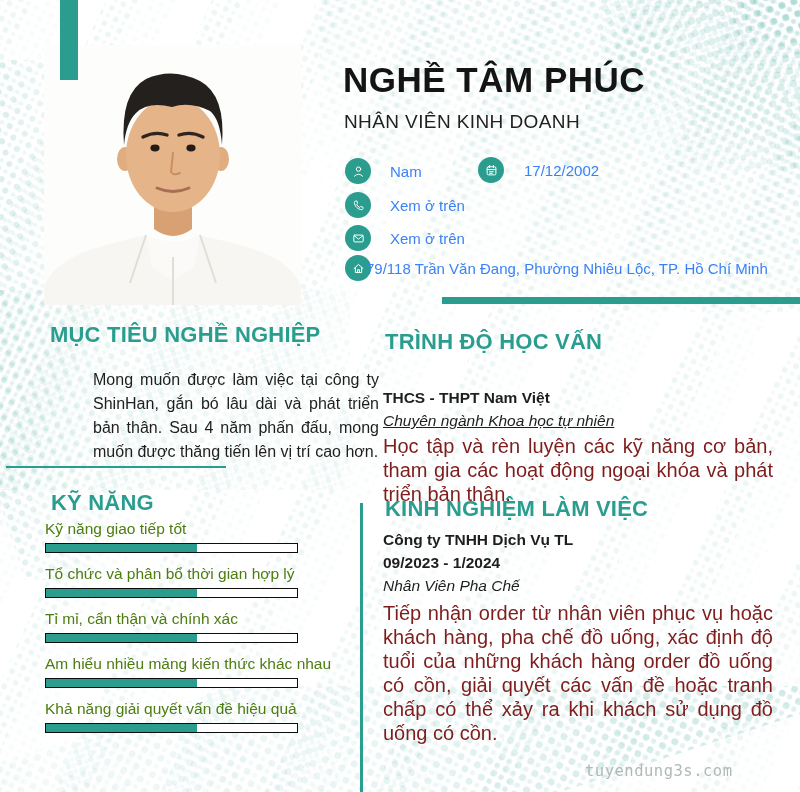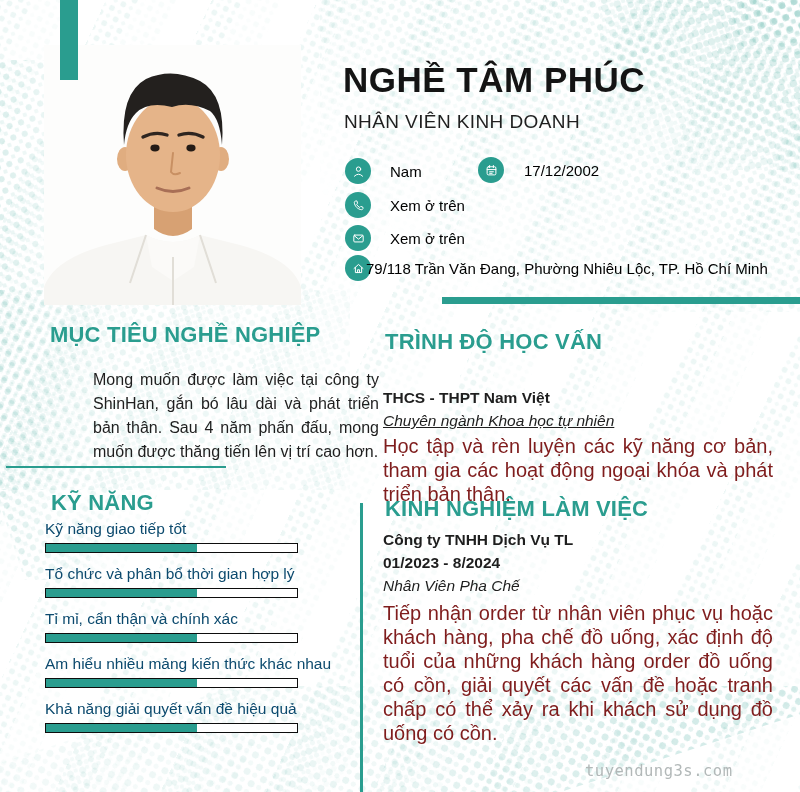--- a/index.html
+++ b/index.html
@@ -57,30 +57,30 @@
   
   .photo{position:absolute;left:44px;top:45px;width:257px;height:260px;background:#fdfdfc;}
   .photo svg{display:block;}
 
   
   .name{position:absolute;left:343px;top:60px;font-size:35px;font-weight:700;color:#141414;letter-spacing:.5px;white-space:nowrap;}
   .job-title{position:absolute;left:344px;top:111px;font-size:19px;color:#1f1f1f;letter-spacing:.4px;white-space:nowrap;}
 
   .contact-icon{position:absolute;width:26px;height:26px;border-radius:50%;background:var(--accent);display:flex;align-items:center;justify-content:center;}
   .contact-icon svg{width:15px;height:15px;stroke:#ffffff;fill:none;stroke-width:1.6;stroke-linecap:round;stroke-linejoin:round;}
-  .contact-text{position:absolute;font-size:15px;color:#000000;white-space:nowrap;}
+  .contact-text{position:absolute;font-size:15px;color:#3b82f6;white-space:nowrap;}
 
   
   .sec-h{position:absolute;font-size:22px;font-weight:700;color:var(--accent);letter-spacing:.2px;white-space:nowrap;}
 
   
   .objective-text{position:absolute;left:45px;top:368px;width:286px;font-size:16px;line-height:24px;color:#1e1e1e;text-align:justify;margin-left:48px;}
   .skills{position:absolute;left:45px;top:520px;width:253px;}
   .skill{margin-bottom:12px;}
-  .skill-label{font-size:15.5px;color:#0c4a6e;margin-bottom:5px;white-space:nowrap;}
+  .skill-label{font-size:15.5px;color:#4d7c0f;margin-bottom:5px;white-space:nowrap;}
   .skill-bar{height:8px;border:1.5px solid #0d0d0d;background:#ffffff;}
   .skill-fill{height:100%;background:var(--accent);}
 
   
   .rt{position:absolute;left:383px;width:390px;font-size:15.5px;color:#1e1e1e;white-space:nowrap;}
   .rt.bold{font-weight:700;}
   .rt.italic{font-style:italic;}
   .rt-para{position:absolute;left:383px;width:390px;font-size:20px;line-height:24px;color:#7f1d1d;text-align:justify;white-space:normal;}
 
   
@@ -225,19 +225,19 @@
 
   <div class="sec-h" style="left:385px;top:329px;">TRÌNH ĐỘ HỌC VẤN</div>
   <div class="rt bold" style="top:389px;">THCS - THPT Nam Việt</div>
   <div class="rt italic" style="top:412px;text-decoration:underline;">Chuyên ngành Khoa học tự nhiên</div>
   <div class="rt-para" style="top:434px;">Học tập và rèn luyện các kỹ năng cơ bản, tham gia các hoạt động ngoại khóa và phát triển bản thân.</div>
 
   <div class="vert-line"></div>
 
   <div class="sec-h" style="left:385px;top:496px;">KINH NGHIỆM LÀM VIỆC</div>
   <div class="rt bold" style="top:531px;">Công ty TNHH Dịch Vụ TL</div>
-  <div class="rt bold" style="top:554px;">01/2023 - 8/2024</div>
+  <div class="rt bold" style="top:554px;">09/2023 - 1/2024</div>
   <div class="rt italic" style="top:577px;">Nhân Viên Pha Chế</div>
   <div class="rt-para" style="top:601px;">Tiếp nhận order từ nhân viên phục vụ hoặc khách hàng, pha chế đồ uống, xác định độ tuổi của những khách hàng order đồ uống có cồn, giải quyết các vấn đề hoặc tranh chấp có thể xảy ra khi khách sử dụng đồ uống có cồn.</div>
 
   <div class="watermark">tuyendung3s.com</div>
 
 </div>
 
 </body></html>

